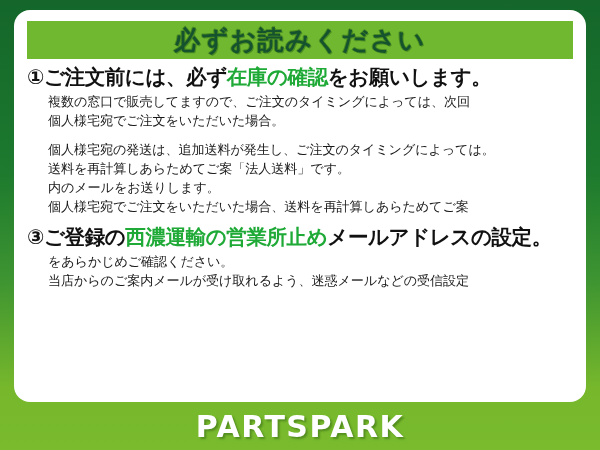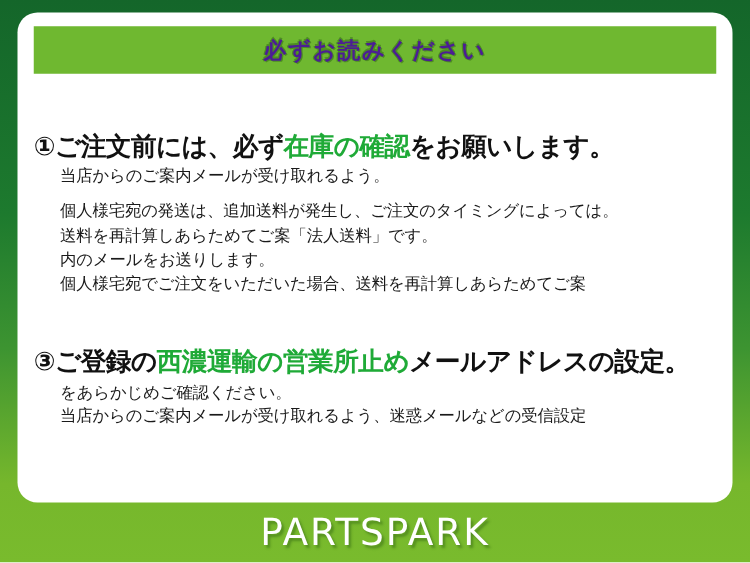--- a/index.html
+++ b/index.html
@@ -46,43 +46,42 @@
 
   
   .title-bar {
     height: 38px;
     background: #6fb830;
     display: flex;
     align-items: center;
     justify-content: center;
   }
   .title-text {
-    color: #4c1d95;
-    font-size: 18px;
+    color: #14532d;
+    font-size: 26px;
     font-weight: bold;
     letter-spacing: 1.5px;
     text-shadow: 1px 1px 0 #4d8d22, -1px 0 0 #4d8d22, 0 -1px 0 #4d8d22;
     white-space: nowrap;
   }
 
   
   .items {
     padding: 6px 0 0 0;
   }
   .item {
     margin-bottom: 2px;
   }
   .item-head {
     font-size: 20.5px;
     font-weight: bold;
     color: #111111;
     line-height: 1.23;
     letter-spacing: -0.4px;
     white-space: nowrap;
-    margin-top: 40px;
   }
   .item-head.wrap {
     white-space: normal;
   }
   .marker {
     font-weight: bold;
   }
   .hl {
     color: #1faa37;
   }
@@ -108,21 +107,21 @@
     bottom: 0;
     width: 600px;
     height: 48px;
     display: flex;
     align-items: center;
     justify-content: center;
   }
   .brand {
     color: #ffffff;
     font-size: 30px;
-    font-weight: normal;
+    font-weight: bold;
     letter-spacing: 1.5px;
     text-shadow: 2px 2px 2px rgba(40,90,15,.45);
   }
 </style>
 </head>
 <body>
 
 <div class="banner">
 
   <div class="panel">
@@ -131,21 +130,22 @@
       <span class="title-text">必ずお読みください</span>
     </div>
 
     <div class="items">
 
       <div class="item gap-1">
         <div class="item-head">
           <span class="marker">①</span><span>ご注文前には、必ず</span><span class="hl">在庫の確認</span><span>をお願いします。</span>
         </div>
         <div class="item-body">
-          <div>当店からのご案内メールが受け取れるよう。</div>
+          <div>複数の窓口で販売してますので、ご注文のタイミングによっては、次回</div>
+          <div>個人様宅宛でご注文をいただいた場合。</div>
         </div>
       </div>
 
       <div class="item gap-2">
         <div class="item-body">
           <div>個人様宅宛の発送は、追加送料が発生し、ご注文のタイミングによっては。</div>
           <div>送料を再計算しあらためてご案「法人送料」です。</div>
           <div>内のメールをお送りします。</div>
           <div>個人様宅宛でご注文をいただいた場合、送料を再計算しあらためてご案</div>
         </div>

